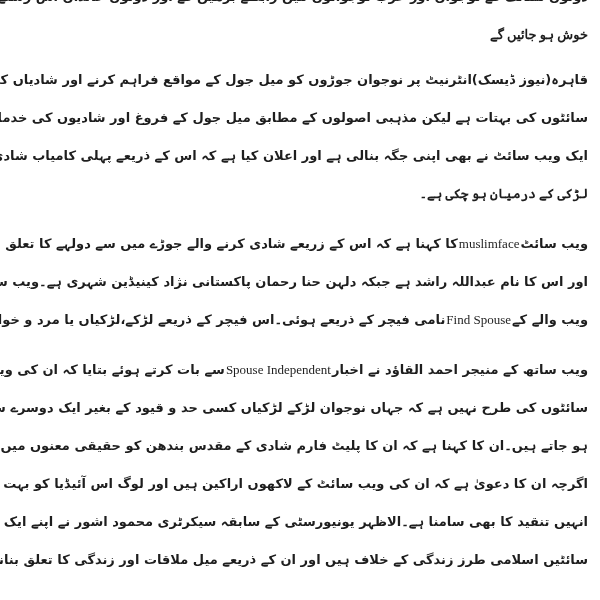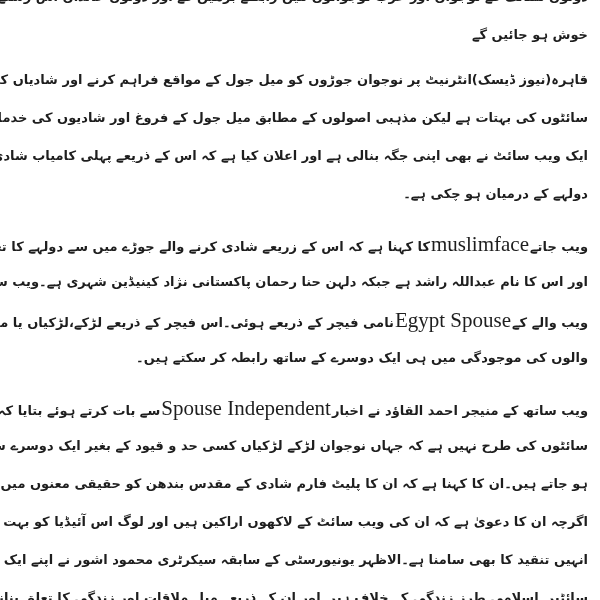--- a/index.html
+++ b/index.html
@@ -35,47 +35,47 @@
     line-height: 38px;
     height: 38px;
     white-space: nowrap;
     text-align: justify;
     text-align-last: justify;
     overflow: visible;
   }
   .line.last {
     text-align: left;
     text-align-last: right;
+    font-family: Liberation Serif, serif;
   }
   .en {
     font-family: "Liberation Serif", serif;
     font-weight: normal;
-    font-size: 21px;
+    font-size: 13px;
     padding: 0 1px;
   }
 </style>
 </head>
 <body>
 
 <div class="article">
     <div class="para">
       <div class="line" dir="rtl"><span class="ur">دونوں ممالک کے نوجوان اور عرب نوجوانوں میں رابطے بڑھیں گے اور دونوں خاندان اس رشتے سے بہم دل سے</span></div>
       <div class="line last" dir="rtl"><span class="ur">خوش ہو جائیں گے</span></div>
     </div>
     <div class="para">
       <div class="line" dir="rtl"><span class="ur">قاہرہ(نیوز ڈیسک)انٹرنیٹ پر نوجوان جوڑوں کو میل جول کے مواقع فراہم کرنے اور شادیاں کروانے کا دعویٰ کرنے والی ویب</span></div>
       <div class="line" dir="rtl"><span class="ur">سائٹوں کی بہتات ہے لیکن مذہبی اصولوں کے مطابق میل جول کے فروغ اور شادیوں کی خدمات فراہم کرنے کا دعویٰ کرنے والی</span></div>
       <div class="line" dir="rtl"><span class="ur">ایک ویب سائٹ نے بھی اپنی جگہ بنالی ہے اور اعلان کیا ہے کہ اس کے ذریعے پہلی کامیاب شادی ایک عرب نوجوان اور پاکستانی نژاد</span></div>
-      <div class="line last" dir="rtl"><span class="ur">دولہے کے درمیان ہو چکی ہے۔</span></div>
+      <div class="line last" dir="rtl"><span class="ur">لڑکی کے درمیان ہو چکی ہے۔</span></div>
     </div>
     <div class="para">
-      <div class="line" dir="rtl"><span class="ur">ویب جاتے</span><span class="en">muslimface</span><span class="ur">کا کہنا ہے کہ اس کے زریعے شادی کرنے والے جوڑے میں سے دولہے کا تعلق ایک خلیجی ملک سے ہے</span></div>
+      <div class="line" dir="rtl"><span class="ur">ویب سائٹ</span><span class="en">muslimface</span><span class="ur">کا کہنا ہے کہ اس کے زریعے شادی کرنے والے جوڑے میں سے دولہے کا تعلق ایک خلیجی ملک سے ہے</span></div>
       <div class="line" dir="rtl"><span class="ur">اور اس کا نام عبداللہ راشد ہے جبکہ دلہن حنا رحمان پاکستانی نژاد کینیڈین شہری ہے۔ویب سائٹ کے مطابق دولہا اور دلہن کی ملاقات</span></div>
-      <div class="line" dir="rtl"><span class="ur">ویب والے کے</span><span class="en">Egypt Spouse</span><span class="ur">نامی فیچر کے ذریعے ہوئی۔اس فیچر کے ذریعے لڑکے،لڑکیاں یا مرد و خواتین صرف اپنے خاندان</span></div>
-      <div class="line last" dir="rtl"><span class="ur">والوں کی موجودگی میں ہی ایک دوسرے کے ساتھ رابطہ کر سکتے ہیں۔</span></div>
+      <div class="line" dir="rtl"><span class="ur">ویب والے کے</span><span class="en">Find Spouse</span><span class="ur">نامی فیچر کے ذریعے ہوئی۔اس فیچر کے ذریعے لڑکے،لڑکیاں یا مرد و خواتین صرف اپنے خاندان</span></div>
     </div>
     <div class="para">
       <div class="line" dir="rtl"><span class="ur">ویب ساتھ کے منیجر احمد القاؤد نے اخبار</span><span class="en">Spouse Independent</span><span class="ur">سے بات کرتے ہوئے بتایا کہ ان کی ویب سائٹ دیگر ویب</span></div>
       <div class="line" dir="rtl"><span class="ur">سائٹوں کی طرح نہیں ہے کہ جہاں نوجوان لڑکے لڑکیاں کسی حد و قیود کے بغیر ایک دوسرے سے رابطے کرتے ہیں اور گمراہ بھی</span></div>
       <div class="line" dir="rtl"><span class="ur">ہو جاتے ہیں۔ان کا کہنا ہے کہ ان کا پلیٹ فارم شادی کے مقدس بندھن کو حقیقی معنوں میں فروغ دینے کے لئے قائم کیا گیا ہے۔</span></div>
     </div>
     <div class="para">
       <div class="line" dir="rtl"><span class="ur">اگرچہ ان کا دعویٰ ہے کہ ان کی ویب سائٹ کے لاکھوں اراکین ہیں اور لوگ اس آئیڈیا کو بہت پسند کر رہے ہیں لیکن اس کے باوجود</span></div>
       <div class="line" dir="rtl"><span class="ur">انہیں تنقید کا بھی سامنا ہے۔الاظہر یونیورسٹی کے سابقہ سیکرٹری محمود اشور نے اپنے ایک بیان میں کہا کہ اس قسم کی تمام ویب</span></div>
       <div class="line" dir="rtl"><span class="ur">سائٹیں اسلامی طرز زندگی کے خلاف ہیں اور ان کے ذریعے میل ملاقات اور زندگی کا تعلق بنانا مناسب فعل نہیں ہے۔</span></div>

